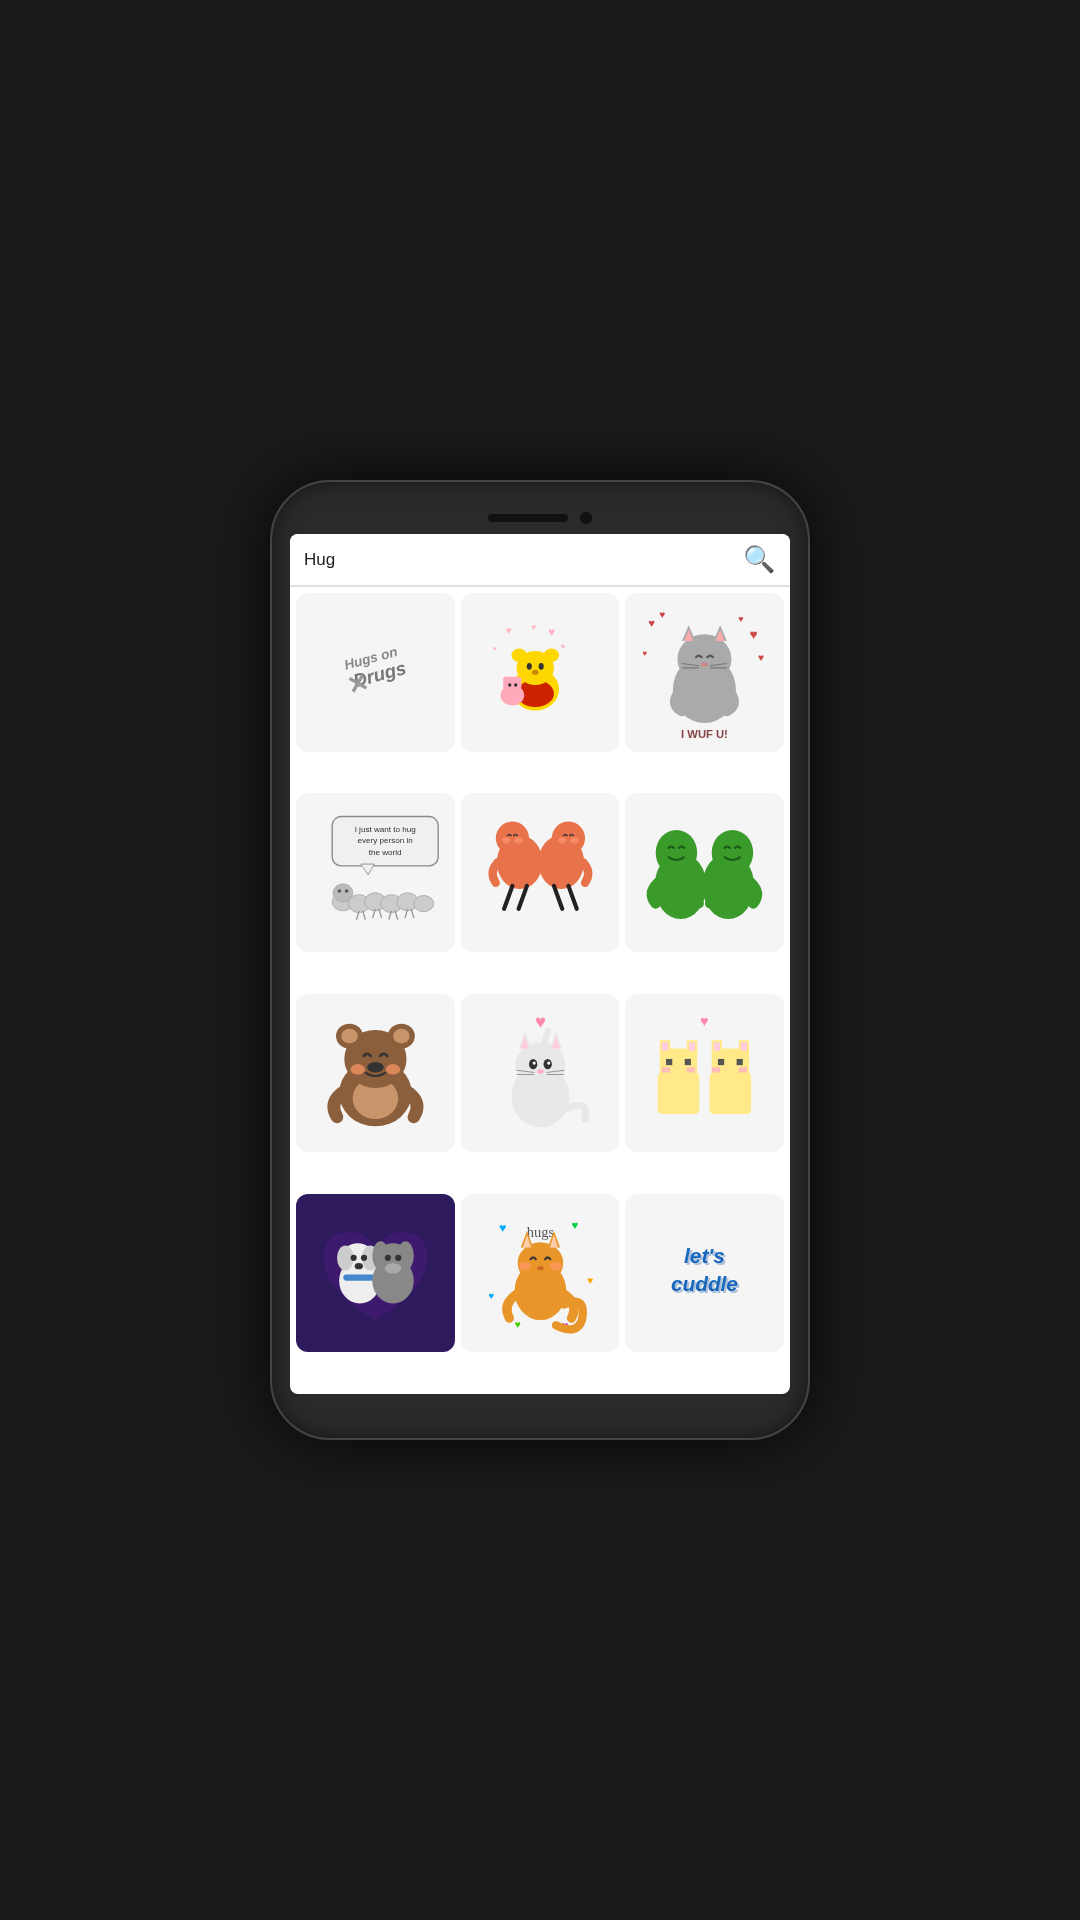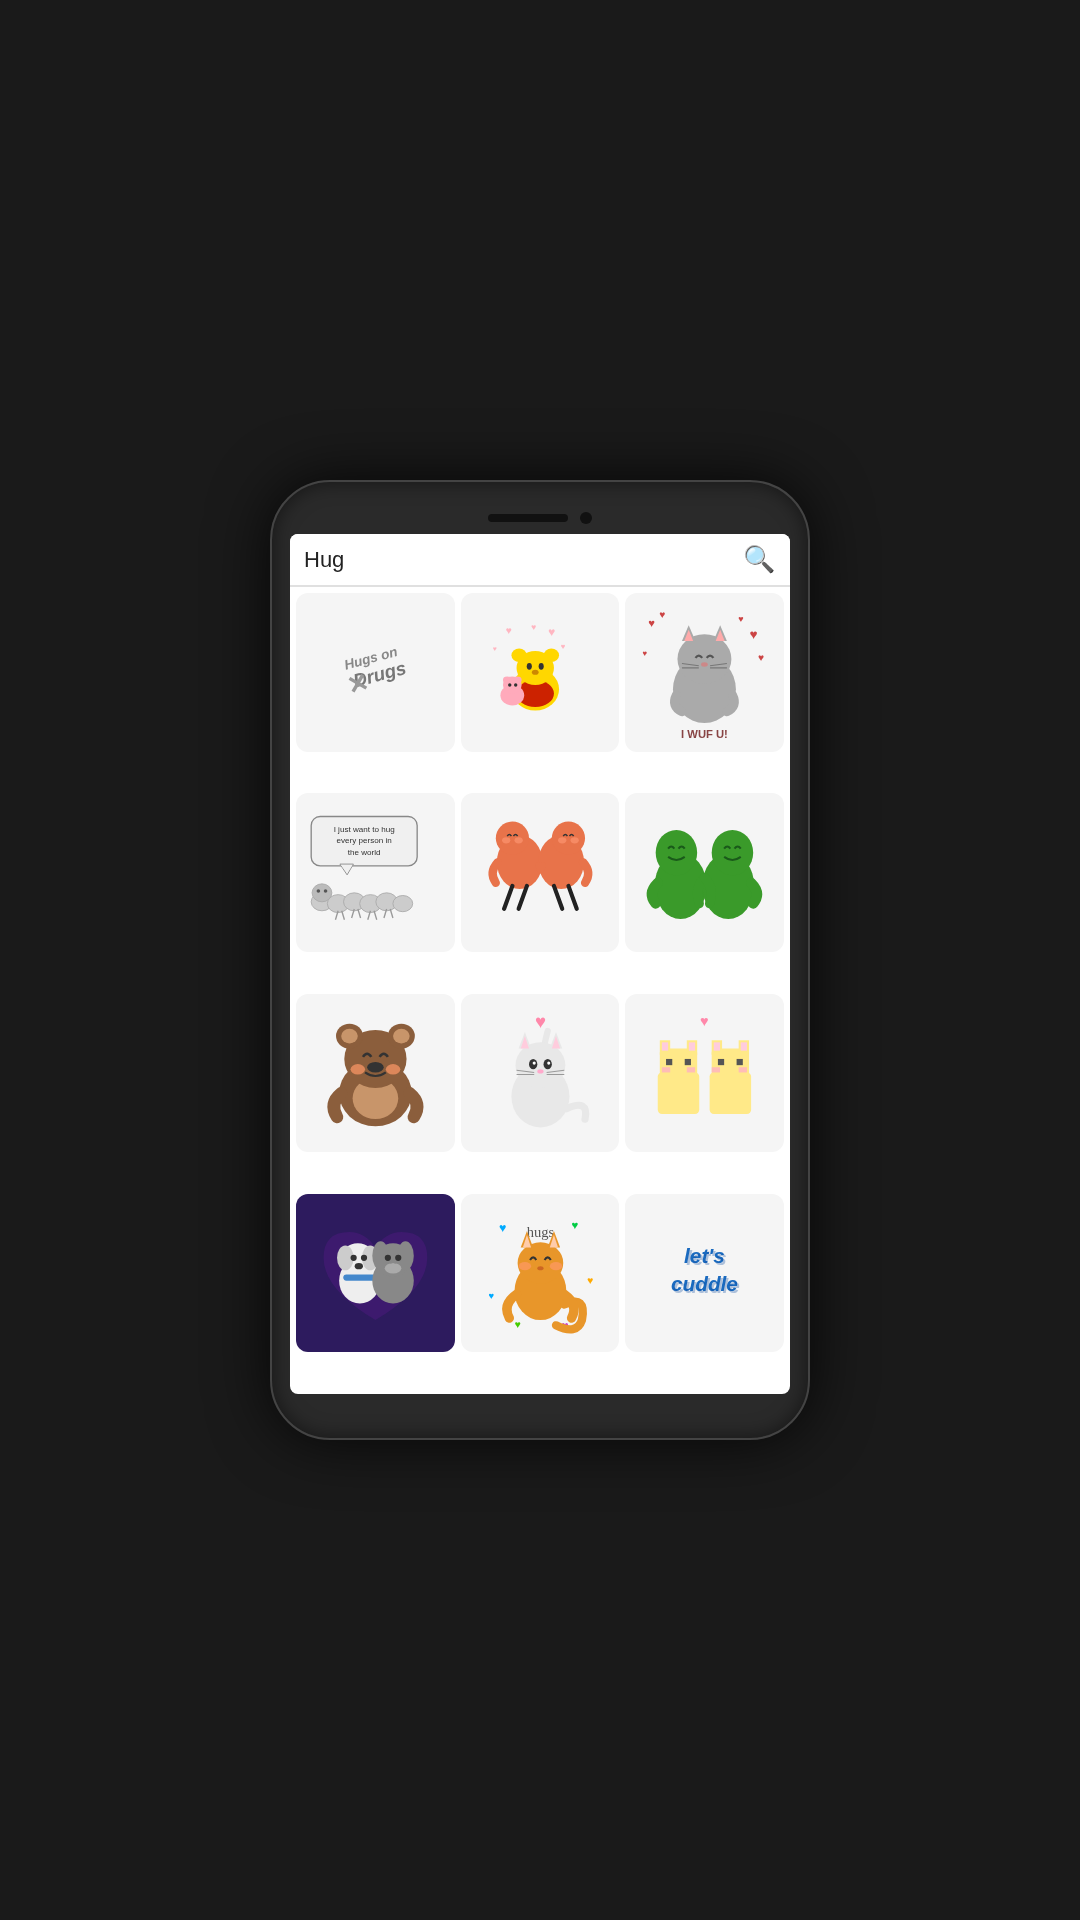--- a/index.html
+++ b/index.html
@@ -60,21 +60,21 @@
       display: flex;
       align-items: center;
       padding: 10px 14px;
       background: #fff;
       border-bottom: 2px solid #e0e0e0;
       flex-shrink: 0;
     }
 
     .search-input {
       flex: 1;
-      font-size: 22px;
+      font-size: 17px;
       border: none;
       outline: none;
       color: #222;
       caret-color: #cc0000;
     }
 
     .search-icon-btn {
       background: none;
       border: none;
       cursor: pointer;
@@ -110,21 +110,21 @@
 
     
     .sticker-2-content {
       font-size: 40px;
     }
 
     
     .sticker-4-content {
       display: flex;
       flex-direction: column;
-      align-items: flex-start;
+      align-items: flex-end;
       gap: 4px;
       width: 100%;
       height: 100%;
       justify-content: center;
       padding: 8px;
       text-decoration: underline;
     }
 
     
     .sticker-10-bg {

